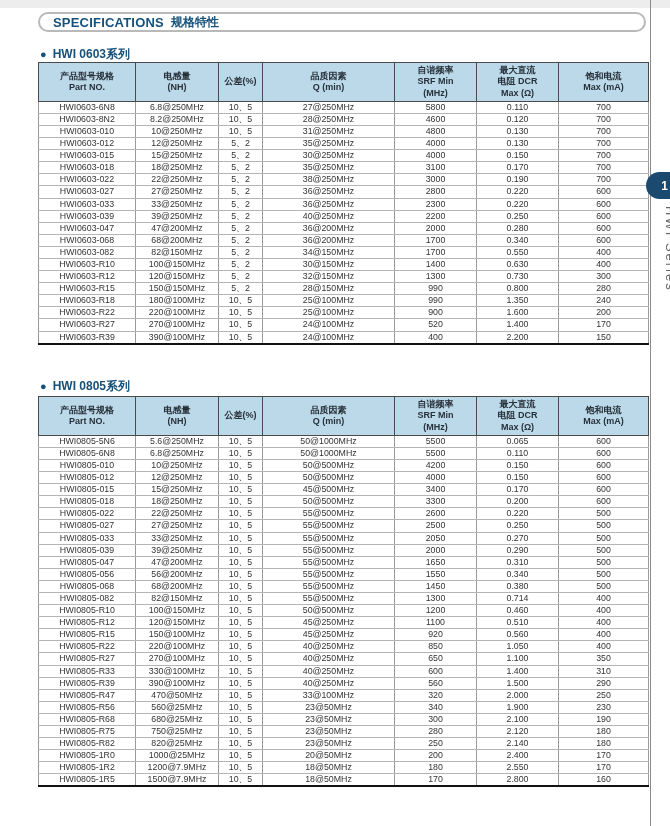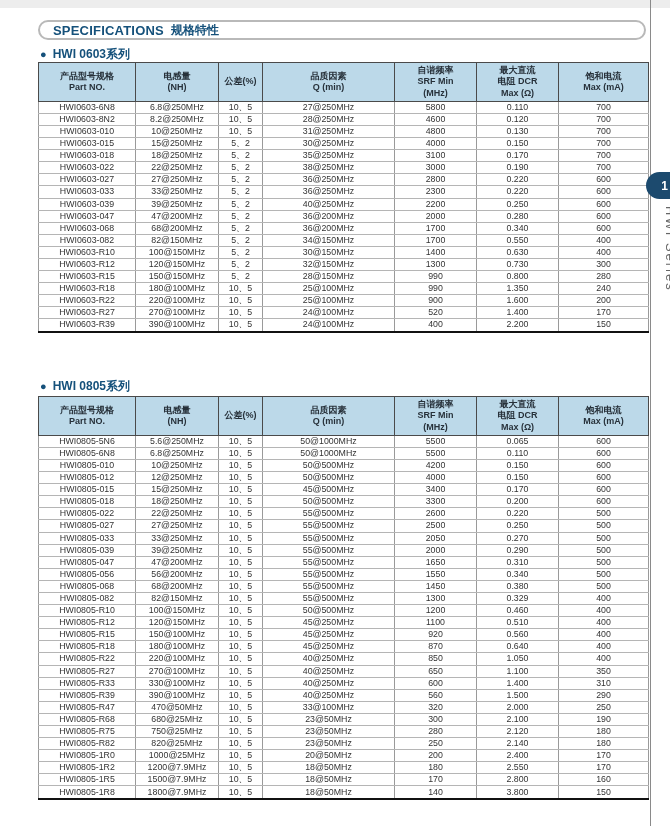--- a/index.html
+++ b/index.html
@@ -5,21 +5,21 @@
   html,body{margin:0;padding:0;background:#fff;}
   .page{
     position:relative;width:670px;height:826px;background:#ffffff;
     font-family:"Liberation Sans","DejaVu Sans",sans-serif;
     overflow:hidden;color:#222;
   }
   .top-strip{position:absolute;left:0;top:0;width:670px;height:8px;background:#ededed;}
   .page-right-border{position:absolute;top:0;right:19px;width:1px;height:826px;background:#8a8a8a;}
   .content{position:absolute;left:38px;top:0;width:610px;}
   .title-box{
-    position:absolute;left:0;top:20px;width:608px;height:20px;
+    position:absolute;left:0;top:12px;width:608px;height:20px;
     border:2px solid #b9b9b9;border-radius:13px;
     display:flex;align-items:center;padding-left:13px;box-sizing:border-box;gap:7px;
   }
   .title-en{font-size:13px;font-weight:bold;color:#15517b;letter-spacing:.2px;}
   .title-zh{font-size:12px;font-weight:bold;color:#15517b;}
   .section-head{
     position:absolute;left:2px;height:14px;display:flex;align-items:center;gap:6px;
     font-size:12px;font-weight:bold;color:#15517b;
   }
   .section-head .bullet{font-size:11px;color:#15517b;line-height:1;}
@@ -121,20 +121,29 @@
           <tr>
             <td>HWI0603-010</td>
             <td>10@250MHz</td>
             <td>10、5</td>
             <td>31@250MHz</td>
             <td>4800</td>
             <td>0.130</td>
             <td>700</td>
           </tr>
           <tr>
+            <td>HWI0603-012</td>
+            <td>12@250MHz</td>
+            <td>5、2</td>
+            <td>35@250MHz</td>
+            <td>4000</td>
+            <td>0.130</td>
+            <td>700</td>
+          </tr>
+          <tr>
             <td>HWI0603-015</td>
             <td>15@250MHz</td>
             <td>5、2</td>
             <td>30@250MHz</td>
             <td>4000</td>
             <td>0.150</td>
             <td>700</td>
           </tr>
           <tr>
             <td>HWI0603-018</td>
@@ -425,21 +434,21 @@
             <td>1450</td>
             <td>0.380</td>
             <td>500</td>
           </tr>
           <tr>
             <td>HWI0805-082</td>
             <td>82@150MHz</td>
             <td>10、5</td>
             <td>55@500MHz</td>
             <td>1300</td>
-            <td>0.329</td>
+            <td>0.714</td>
             <td>400</td>
           </tr>
           <tr>
             <td>HWI0805-R10</td>
             <td>100@150MHz</td>
             <td>10、5</td>
             <td>50@500MHz</td>
             <td>1200</td>
             <td>0.460</td>
             <td>400</td>
@@ -453,29 +462,20 @@
             <td>0.510</td>
             <td>400</td>
           </tr>
           <tr>
             <td>HWI0805-R15</td>
             <td>150@100MHz</td>
             <td>10、5</td>
             <td>45@250MHz</td>
             <td>920</td>
             <td>0.560</td>
-            <td>400</td>
-          </tr>
-          <tr>
-            <td>HWI0805-R18</td>
-            <td>180@100MHz</td>
-            <td>10、5</td>
-            <td>45@250MHz</td>
-            <td>870</td>
-            <td>0.640</td>
             <td>400</td>
           </tr>
           <tr>
             <td>HWI0805-R22</td>
             <td>220@100MHz</td>
             <td>10、5</td>
             <td>40@250MHz</td>
             <td>850</td>
             <td>1.050</td>
             <td>400</td>
@@ -510,20 +510,29 @@
           <tr>
             <td>HWI0805-R47</td>
             <td>470@50MHz</td>
             <td>10、5</td>
             <td>33@100MHz</td>
             <td>320</td>
             <td>2.000</td>
             <td>250</td>
           </tr>
           <tr>
+            <td>HWI0805-R56</td>
+            <td>560@25MHz</td>
+            <td>10、5</td>
+            <td>23@50MHz</td>
+            <td>340</td>
+            <td>1.900</td>
+            <td>230</td>
+          </tr>
+          <tr>
             <td>HWI0805-R68</td>
             <td>680@25MHz</td>
             <td>10、5</td>
             <td>23@50MHz</td>
             <td>300</td>
             <td>2.100</td>
             <td>190</td>
           </tr>
           <tr>
             <td>HWI0805-R75</td>
@@ -562,29 +571,20 @@
             <td>170</td>
           </tr>
           <tr>
             <td>HWI0805-1R5</td>
             <td>1500@7.9MHz</td>
             <td>10、5</td>
             <td>18@50MHz</td>
             <td>170</td>
             <td>2.800</td>
             <td>160</td>
-          </tr>
-          <tr>
-            <td>HWI0805-1R8</td>
-            <td>1800@7.9MHz</td>
-            <td>10、5</td>
-            <td>18@50MHz</td>
-            <td>140</td>
-            <td>3.800</td>
-            <td>150</td>
           </tr>
         </tbody>
     </table>
 
   </div>
 
   <div class="page-right-border"></div>
 
   <div class="side-tab">
     <span>1</span>

